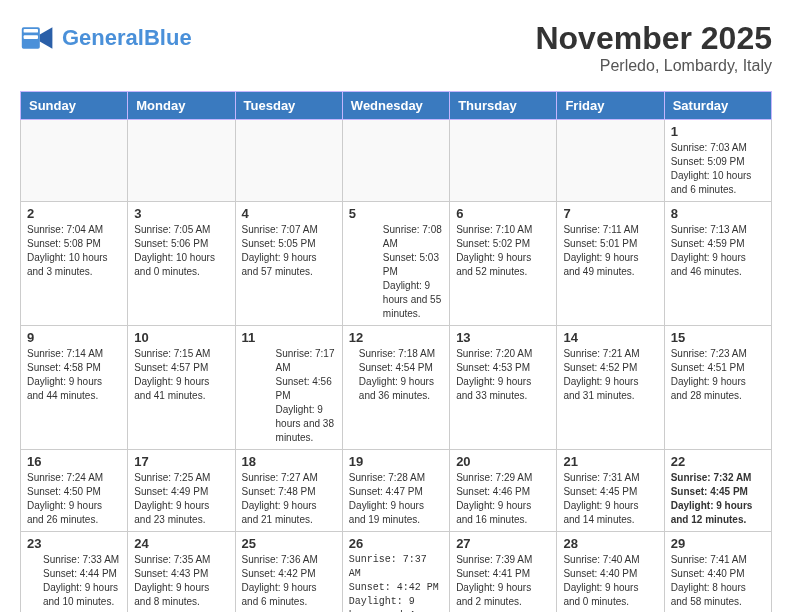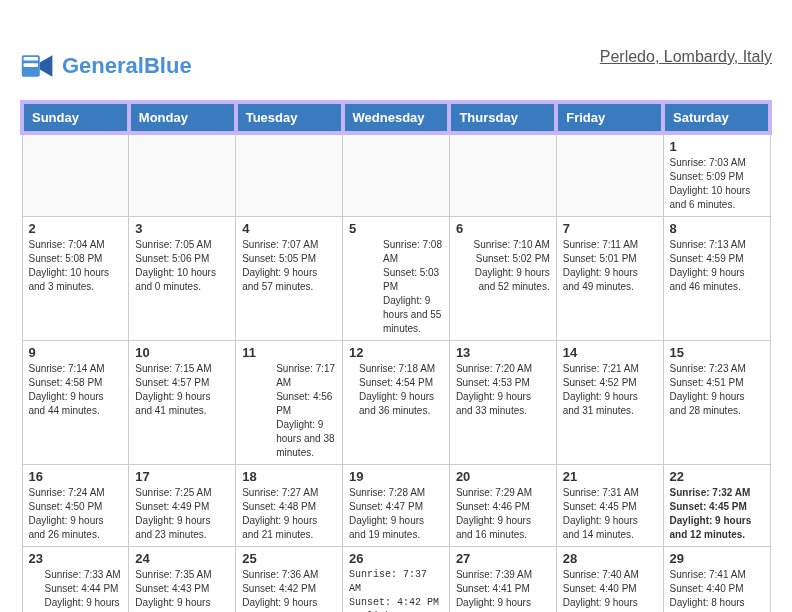--- a/index.html
+++ b/index.html
@@ -8,21 +8,20 @@
       background: #fff;
       width: 792px;
       min-height: 612px;
       padding: 20px;
     }
     .header-area {
       display: flex;
       justify-content: space-between;
       align-items: flex-start;
       margin-bottom: 16px;
-      margin-top: 28px;
     }
     .logo {
       display: flex;
       align-items: center;
       gap: 6px;
     }
     .logo-text {
       font-size: 22px;
       font-weight: bold;
       color: #333;
@@ -39,35 +38,34 @@
       text-align: right;
     }
     .month-title {
       font-size: 32px;
       font-weight: bold;
       color: #333;
     }
     .location-title {
       font-size: 16px;
       color: #555;
-      text-decoration: underline;
     }
     .calendar {
       width: 100%;
       border-collapse: collapse;
       border: 1px solid #ccc;
     }
     .calendar th {
       background-color: #3a7abf;
       color: #fff;
       text-align: left;
       padding: 6px 8px;
       font-size: 13px;
       font-weight: bold;
-      border: 4px solid #c4b5fd;
+      border: 1px solid #c4b5fd;
     }
     .calendar td {
       vertical-align: top;
       border: 1px solid #ccc;
       padding: 4px 6px;
       width: calc(100% / 7);
       min-height: 80px;
       font-size: 10.5px;
       color: #333;
       background: #fff;
@@ -99,20 +97,21 @@
       <rect x="2" y="8" width="20" height="24" fill="#4a90d9" rx="2"></rect>
       <polygon points="22,16 36,8 36,32 22,24" fill="#2a5fa8"></polygon>
       <rect x="4" y="10" width="16" height="4" fill="#fff" rx="1"></rect>
       <rect x="4" y="17" width="16" height="4" fill="#fff" rx="1"></rect>
     </svg>
     <div>
       <div class="logo-text"><span>General</span><span style="color:#4a90d9;">Blue</span></div>
     </div>
   </div>
   <div class="title-area">
+    <div class="month-title">November 2025</div>
     <div class="location-title">Perledo, Lombardy, Italy</div>
   </div>
 </div>
 
 <table class="calendar">
   <thead>
     <tr>
     <th>Sunday</th>
         <th>Monday</th>
         <th>Tuesday</th>
@@ -157,21 +156,21 @@
 Daylight: 9 hours and 57 minutes.</div>
         </td>
         <td>
           <span class="day-number">5</span>
           <div class="day-info" style="white-space: pre-line; margin-left: 34px;">Sunrise: 7:08 AM
 Sunset: 5:03 PM
 Daylight: 9 hours and 55 minutes.</div>
         </td>
         <td>
           <span class="day-number">6</span>
-          <div class="day-info" style="white-space: pre-line; text-align: right;">Sunrise: 7:10 AM
+          <div class="day-info" style="white-space: pre-line;">Sunrise: 7:10 AM
 Sunset: 5:02 PM
 Daylight: 9 hours and 52 minutes.</div>
         </td>
         <td>
           <span class="day-number">7</span>
           <div class="day-info" style="white-space: pre-line;">Sunrise: 7:11 AM
 Sunset: 5:01 PM
 Daylight: 9 hours and 49 minutes.</div>
         </td>
         <td>
@@ -234,21 +233,21 @@
         </td>
         <td>
           <span class="day-number">17</span>
           <div class="day-info" style="white-space: pre-line;">Sunrise: 7:25 AM
 Sunset: 4:49 PM
 Daylight: 9 hours and 23 minutes.</div>
         </td>
         <td>
           <span class="day-number">18</span>
           <div class="day-info" style="white-space: pre-line;">Sunrise: 7:27 AM
-Sunset: 4:48 PM
+Sunset: 7:48 PM
 Daylight: 9 hours and 21 minutes.</div>
         </td>
         <td>
           <span class="day-number">19</span>
           <div class="day-info" style="white-space: pre-line;">Sunrise: 7:28 AM
 Sunset: 4:47 PM
 Daylight: 9 hours and 19 minutes.</div>
         </td>
         <td>
           <span class="day-number">20</span>

